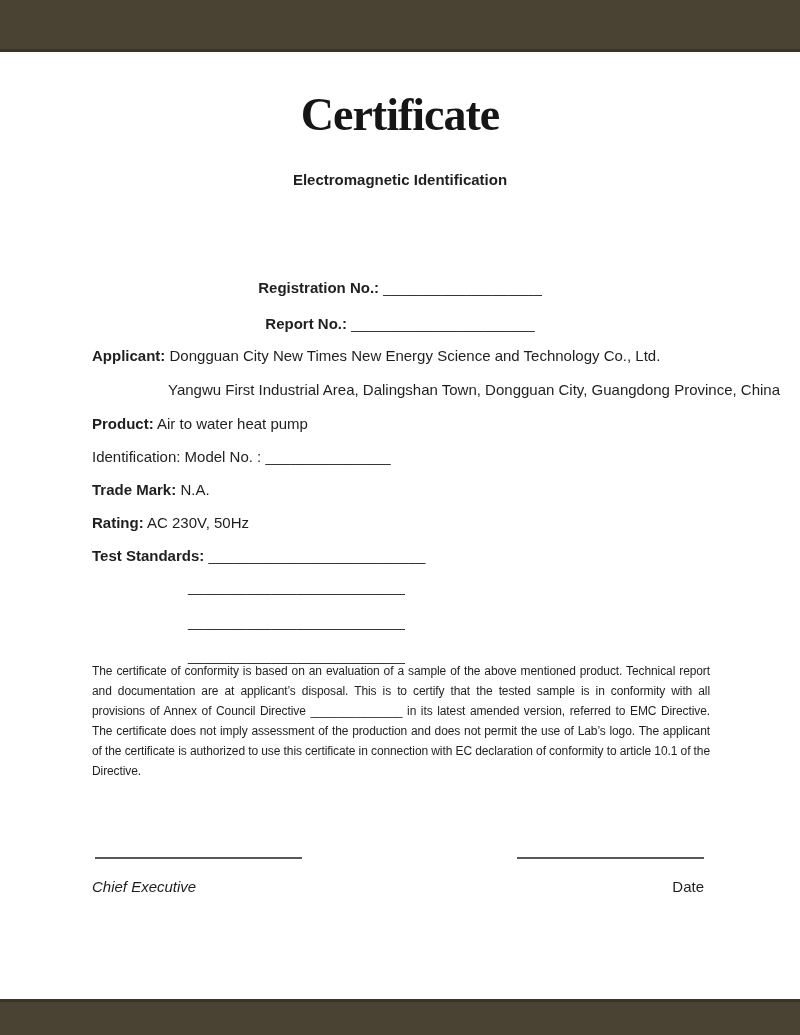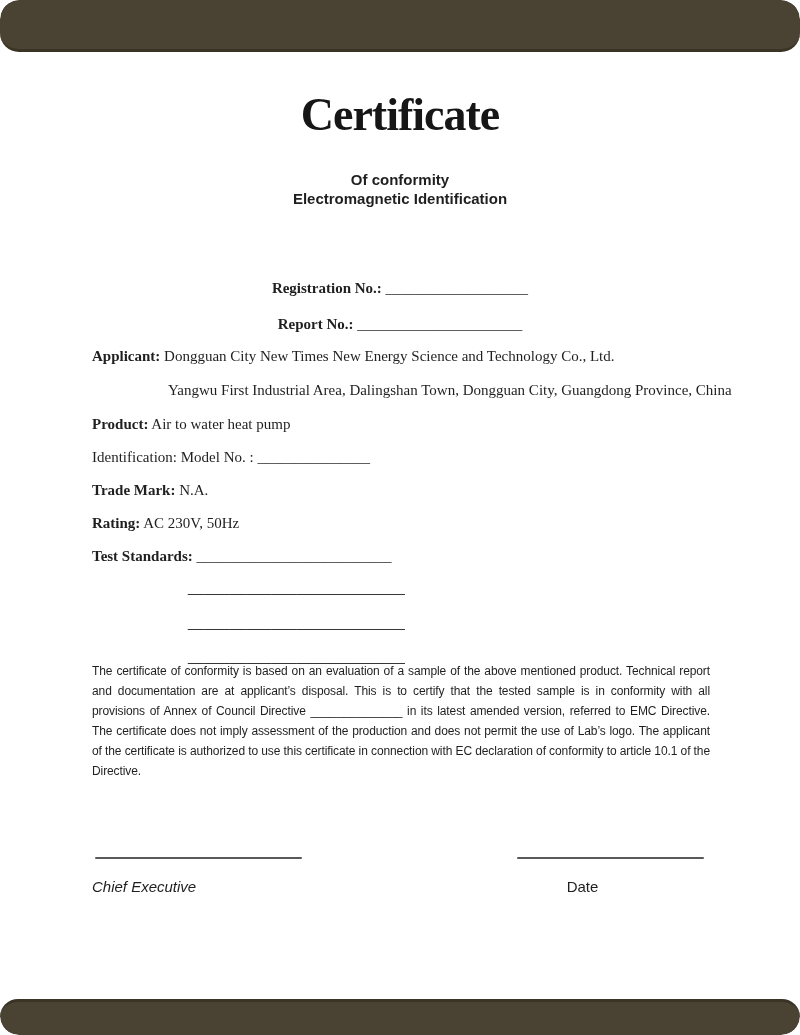--- a/index.html
+++ b/index.html
@@ -1,15 +1,15 @@
 <!DOCTYPE html>
 <html style="--bar-color: #4a4233; --bar-edge-color: #3a3426; --line-color: #595959;"><head>
 <meta charset="utf-8">
 <style>
-  * { margin: 0; padding: 0; box-sizing: border-box; border-radius: 19px; }
+  * { margin: 0; padding: 0; box-sizing: border-box; }
   html, body { background: #ffffff; }
 
   .page {
     position: relative;
     width: 800px;
     height: 1035px;
     background: #ffffff;
     font-family: "Liberation Sans", sans-serif;
     color: #1f1f1f;
     overflow: hidden;
@@ -44,21 +44,20 @@
     font-size: 15px;
     line-height: 19px;
   }
 
   .row {
     position: absolute;
     left: 92px;
     font-size: 15px;
     line-height: 20px;
     white-space: nowrap;
-    font-family: Liberation Serif, serif;
   }
   .row-center { left: 0; right: 0; text-align: center; }
 
   .b { font-weight: bold; }
   .blank { color: #2a2a2a; }
 
   .blank-line {
     position: absolute;
     left: 188px;
     font-size: 15px;
@@ -86,33 +85,32 @@
   .sig-line-left  { left: 95px;  width: 207px; }
   .sig-line-right { left: 517px; width: 187px; }
 
   .sig-label {
     position: absolute;
     top: 877px;
     font-size: 15px;
     line-height: 20px;
   }
   .sig-label-left  { left: 92px; font-style: italic; }
-  .sig-label-right { left: 489px; width: 187px; text-align: center; }
+  .sig-label-right { left: 517px; width: 187px; text-align: right; }
 </style>
 </head>
 <body>
 
 <div class="page" style="color: rgb(31, 31, 31);">
 
   <div class="bar bar-top"></div>
 
   <h1 class="title">Certificate</h1>
 
   <div class="subtitle">
-    <div>Of conformity</div>
     <div>Electromagnetic Identification</div>
   </div>
 
   <div class="row row-center" style="top:278px">
     <span class="b">Registration No.:</span>
     <span class="blank">___________________</span>
   </div>
 
   <div class="row row-center" style="top:314px">
     <span class="b">Report No.:</span>

